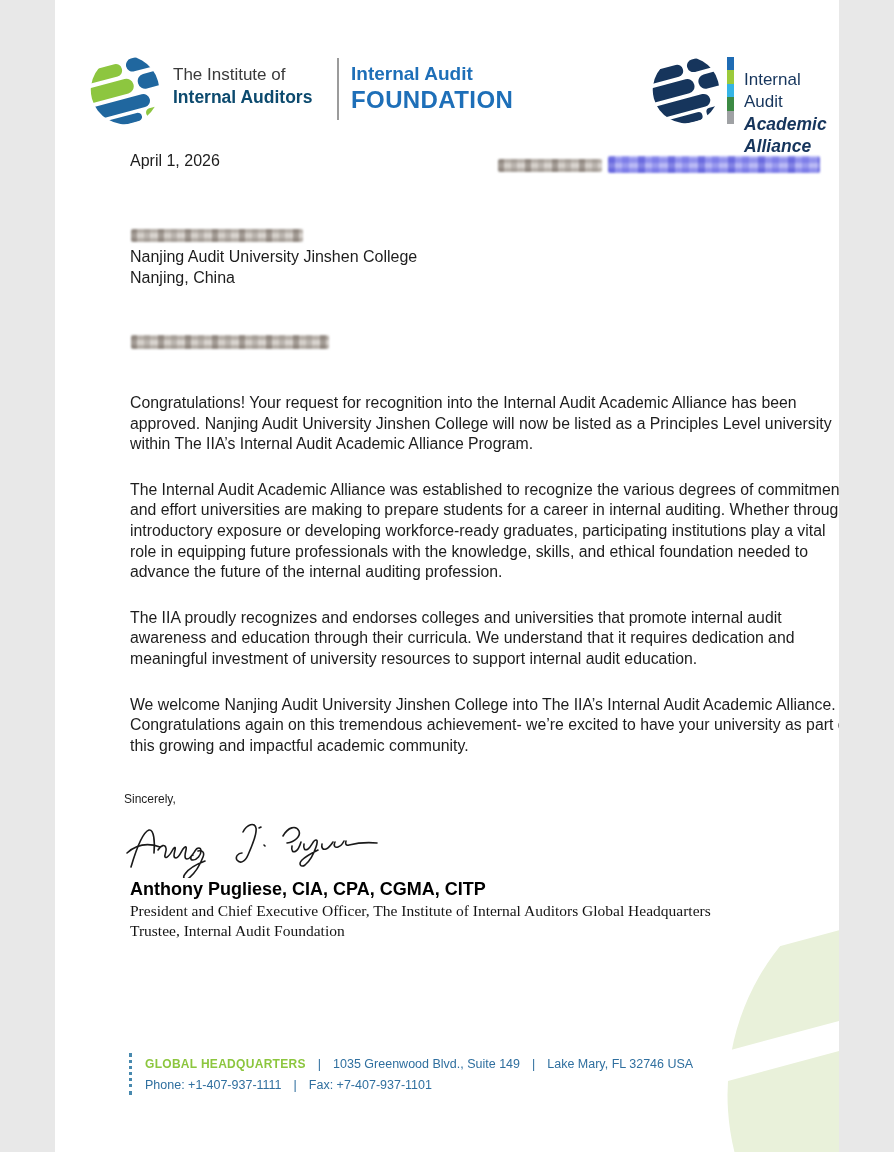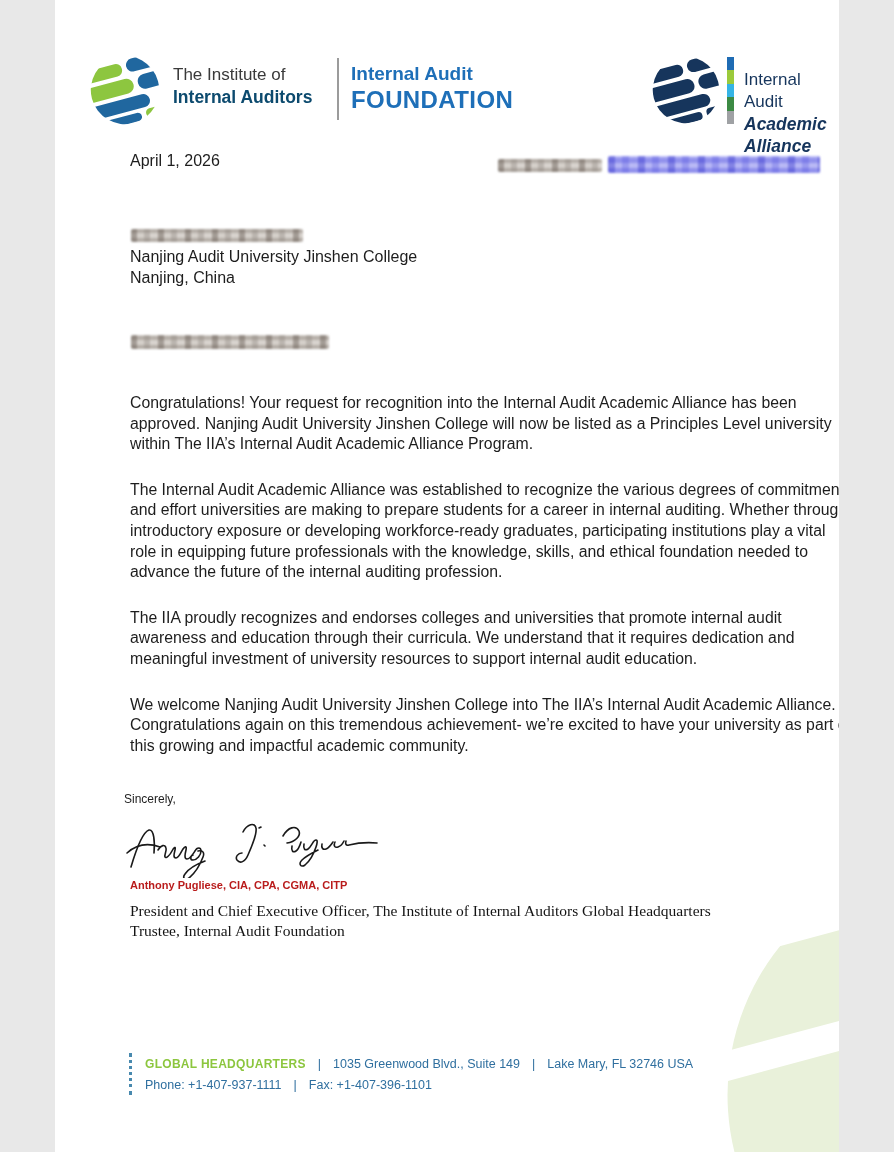--- a/index.html
+++ b/index.html
@@ -47,21 +47,21 @@
       repeating-linear-gradient(0deg, rgba(90,90,220,.3) 0 5px, rgba(212,212,250,.45) 5px 10px);
   }
   
   .date{position:absolute;left:75px;top:152px;font-size:16px;}
   .addr{position:absolute;left:75px;top:246px;font-size:16px;line-height:21px;}
   .body-copy{position:absolute;left:75px;top:374px;width:722px;font-size:15.8px;line-height:20.6px;margin-top:19px;}
   .body-copy p{margin:0 0 25px 0;}
   .closing{position:absolute;left:69px;top:792px;font-size:12px;text-align:right;}
   .signature{position:absolute;left:70px;top:820px;width:256px;height:58px;}
   .signature path{stroke:#1a1a1a;stroke-width:1.6;fill:none;stroke-linecap:round;stroke-linejoin:round;}
-  .signer-name{position:absolute;left:75px;top:879px;font-size:11px;font-weight:700;color:#b91c1c;}
+  .signer-name{position:absolute;left:75px;top:879px;font-size:18px;font-weight:700;color:#000000;}
   .signer-title{position:absolute;left:75px;font-family:"Liberation Serif", serif;font-size:15.5px;color:#141414;}
   .title1{top:902px;} .title2{top:922px;}
   
   .footer{position:absolute;left:74px;top:1053px;padding-left:13px;border-left:3px dotted #4889AE;height:42px;}
   .f-row{display:flex;align-items:center;font-size:12.5px;color:#2F6F9F;height:21px;white-space:nowrap;}
   .f-label{color:#8CC63E;font-weight:700;letter-spacing:0.3px;font-size:12px;}
   .f-sep{margin:0 12px;color:#2F6F9F;}
   
   .mark-wrap{position:absolute;inset:0;overflow:hidden;pointer-events:none;}
   .content{position:relative;z-index:2;}
@@ -170,18 +170,18 @@
       <div class="f-row">
         <span class="f-label">GLOBAL HEADQUARTERS</span>
         <span class="f-sep">|</span>
         <span>1035 Greenwood Blvd., Suite 149</span>
         <span class="f-sep">|</span>
         <span>Lake Mary, FL 32746 USA</span>
       </div>
       <div class="f-row">
         <span>Phone: +1-407-937-1111</span>
         <span class="f-sep">|</span>
-        <span>Fax: +1-407-396-1101</span>
+        <span>Fax: +7-407-937-1101</span>
       </div>
     </div>
 
   </div>
 </div>
 
 </body></html>

